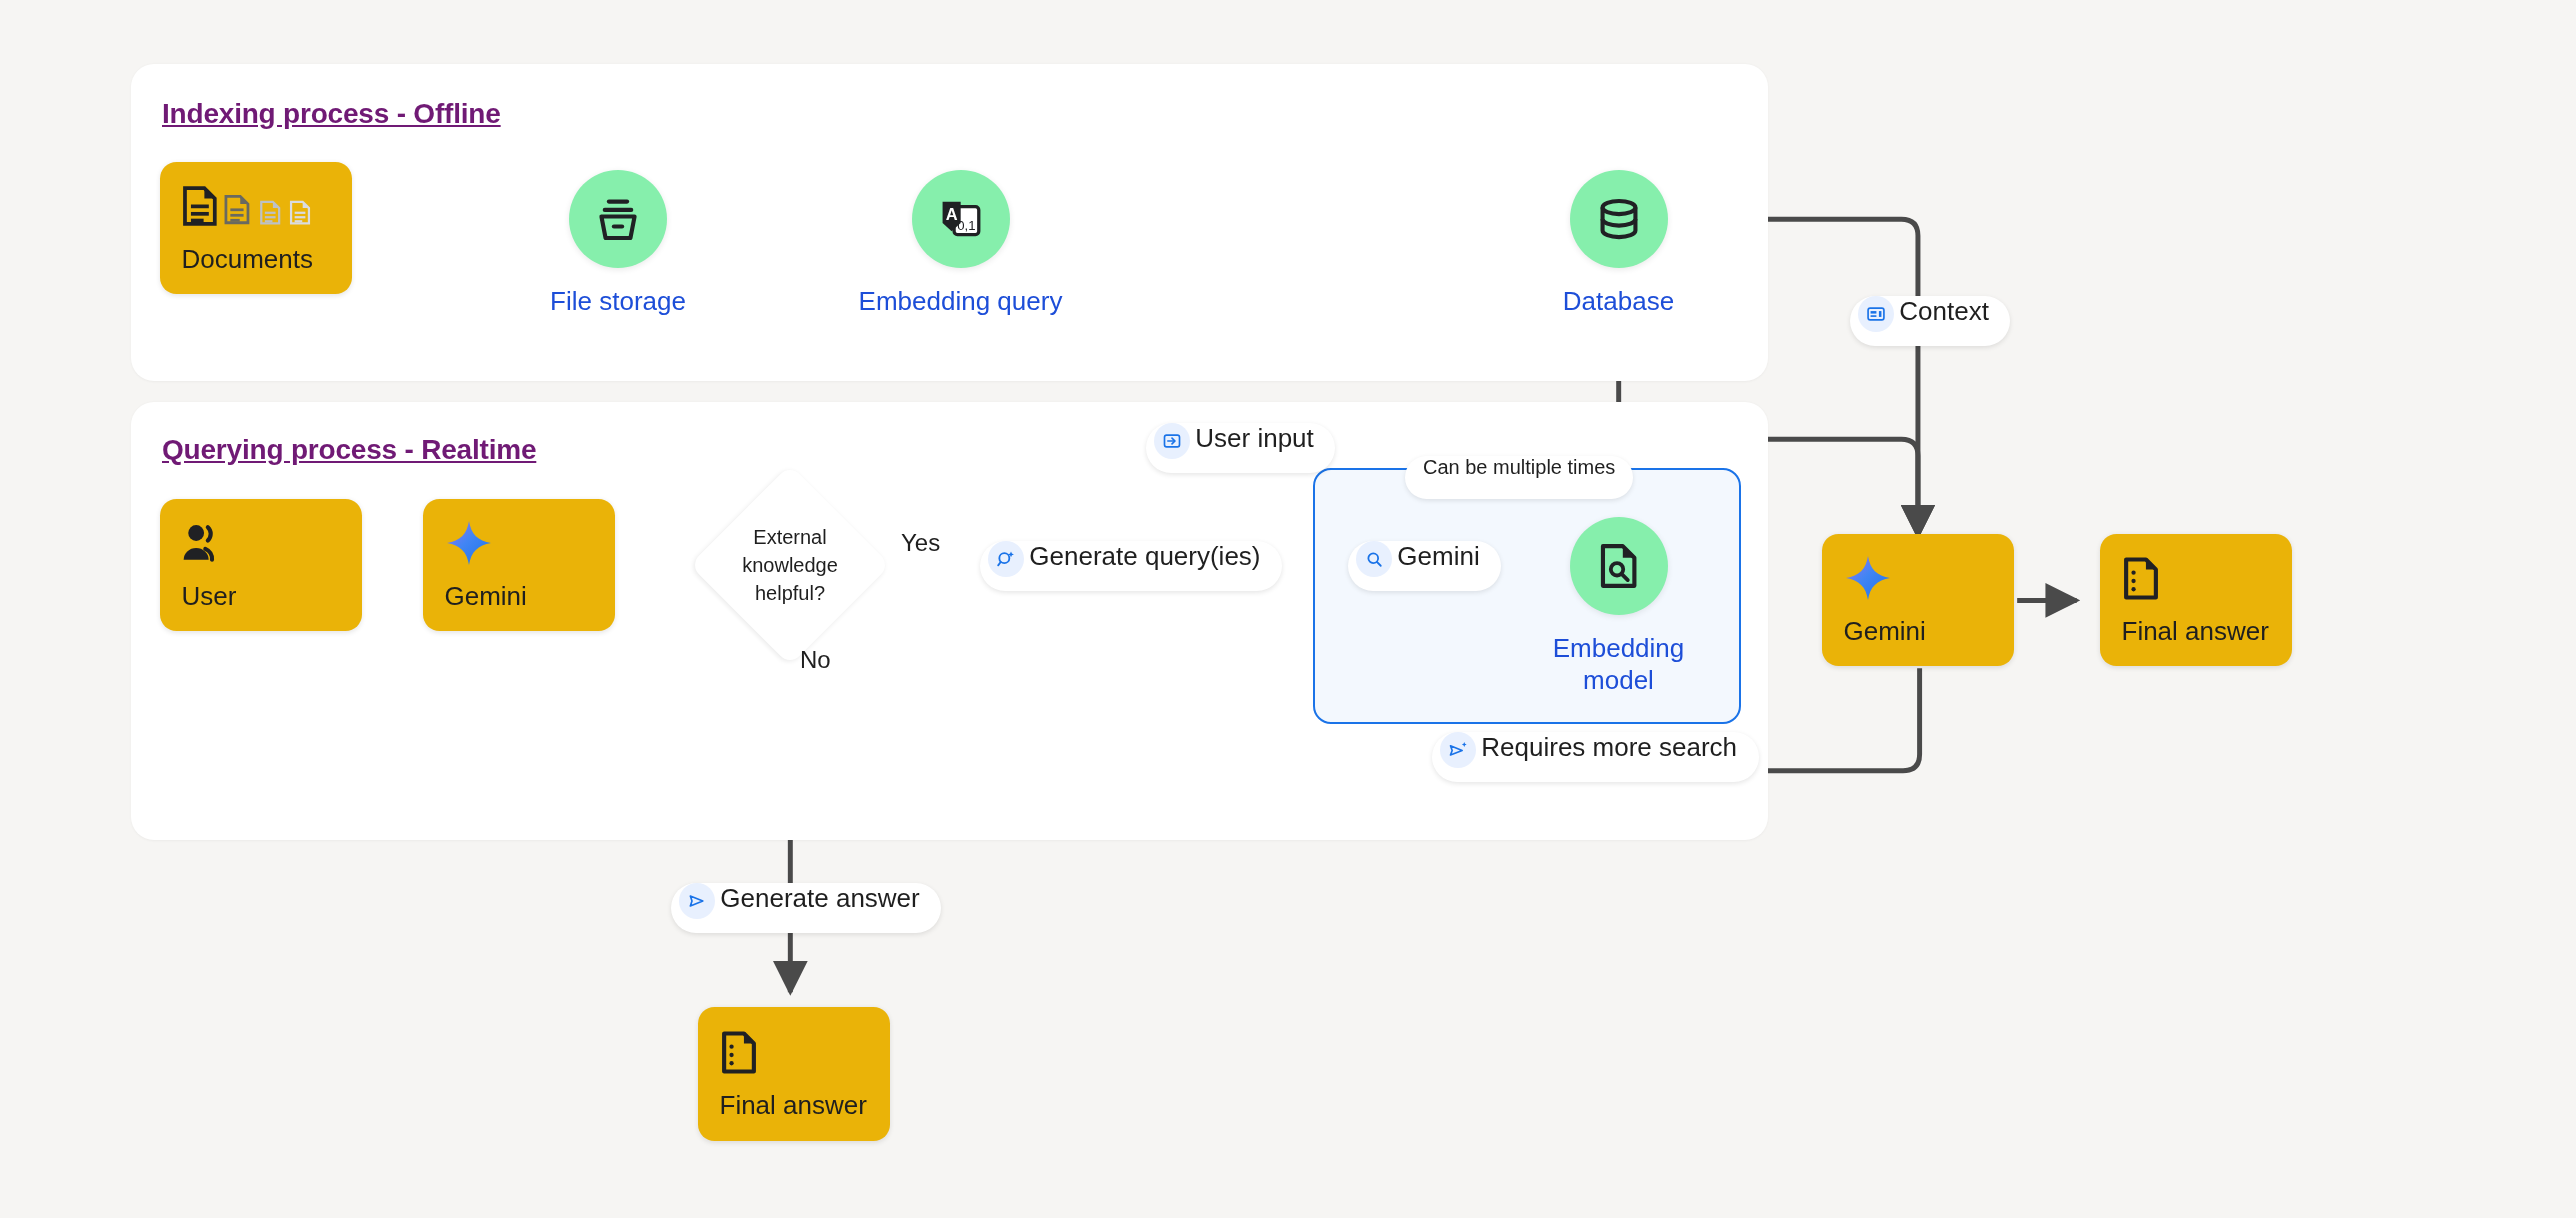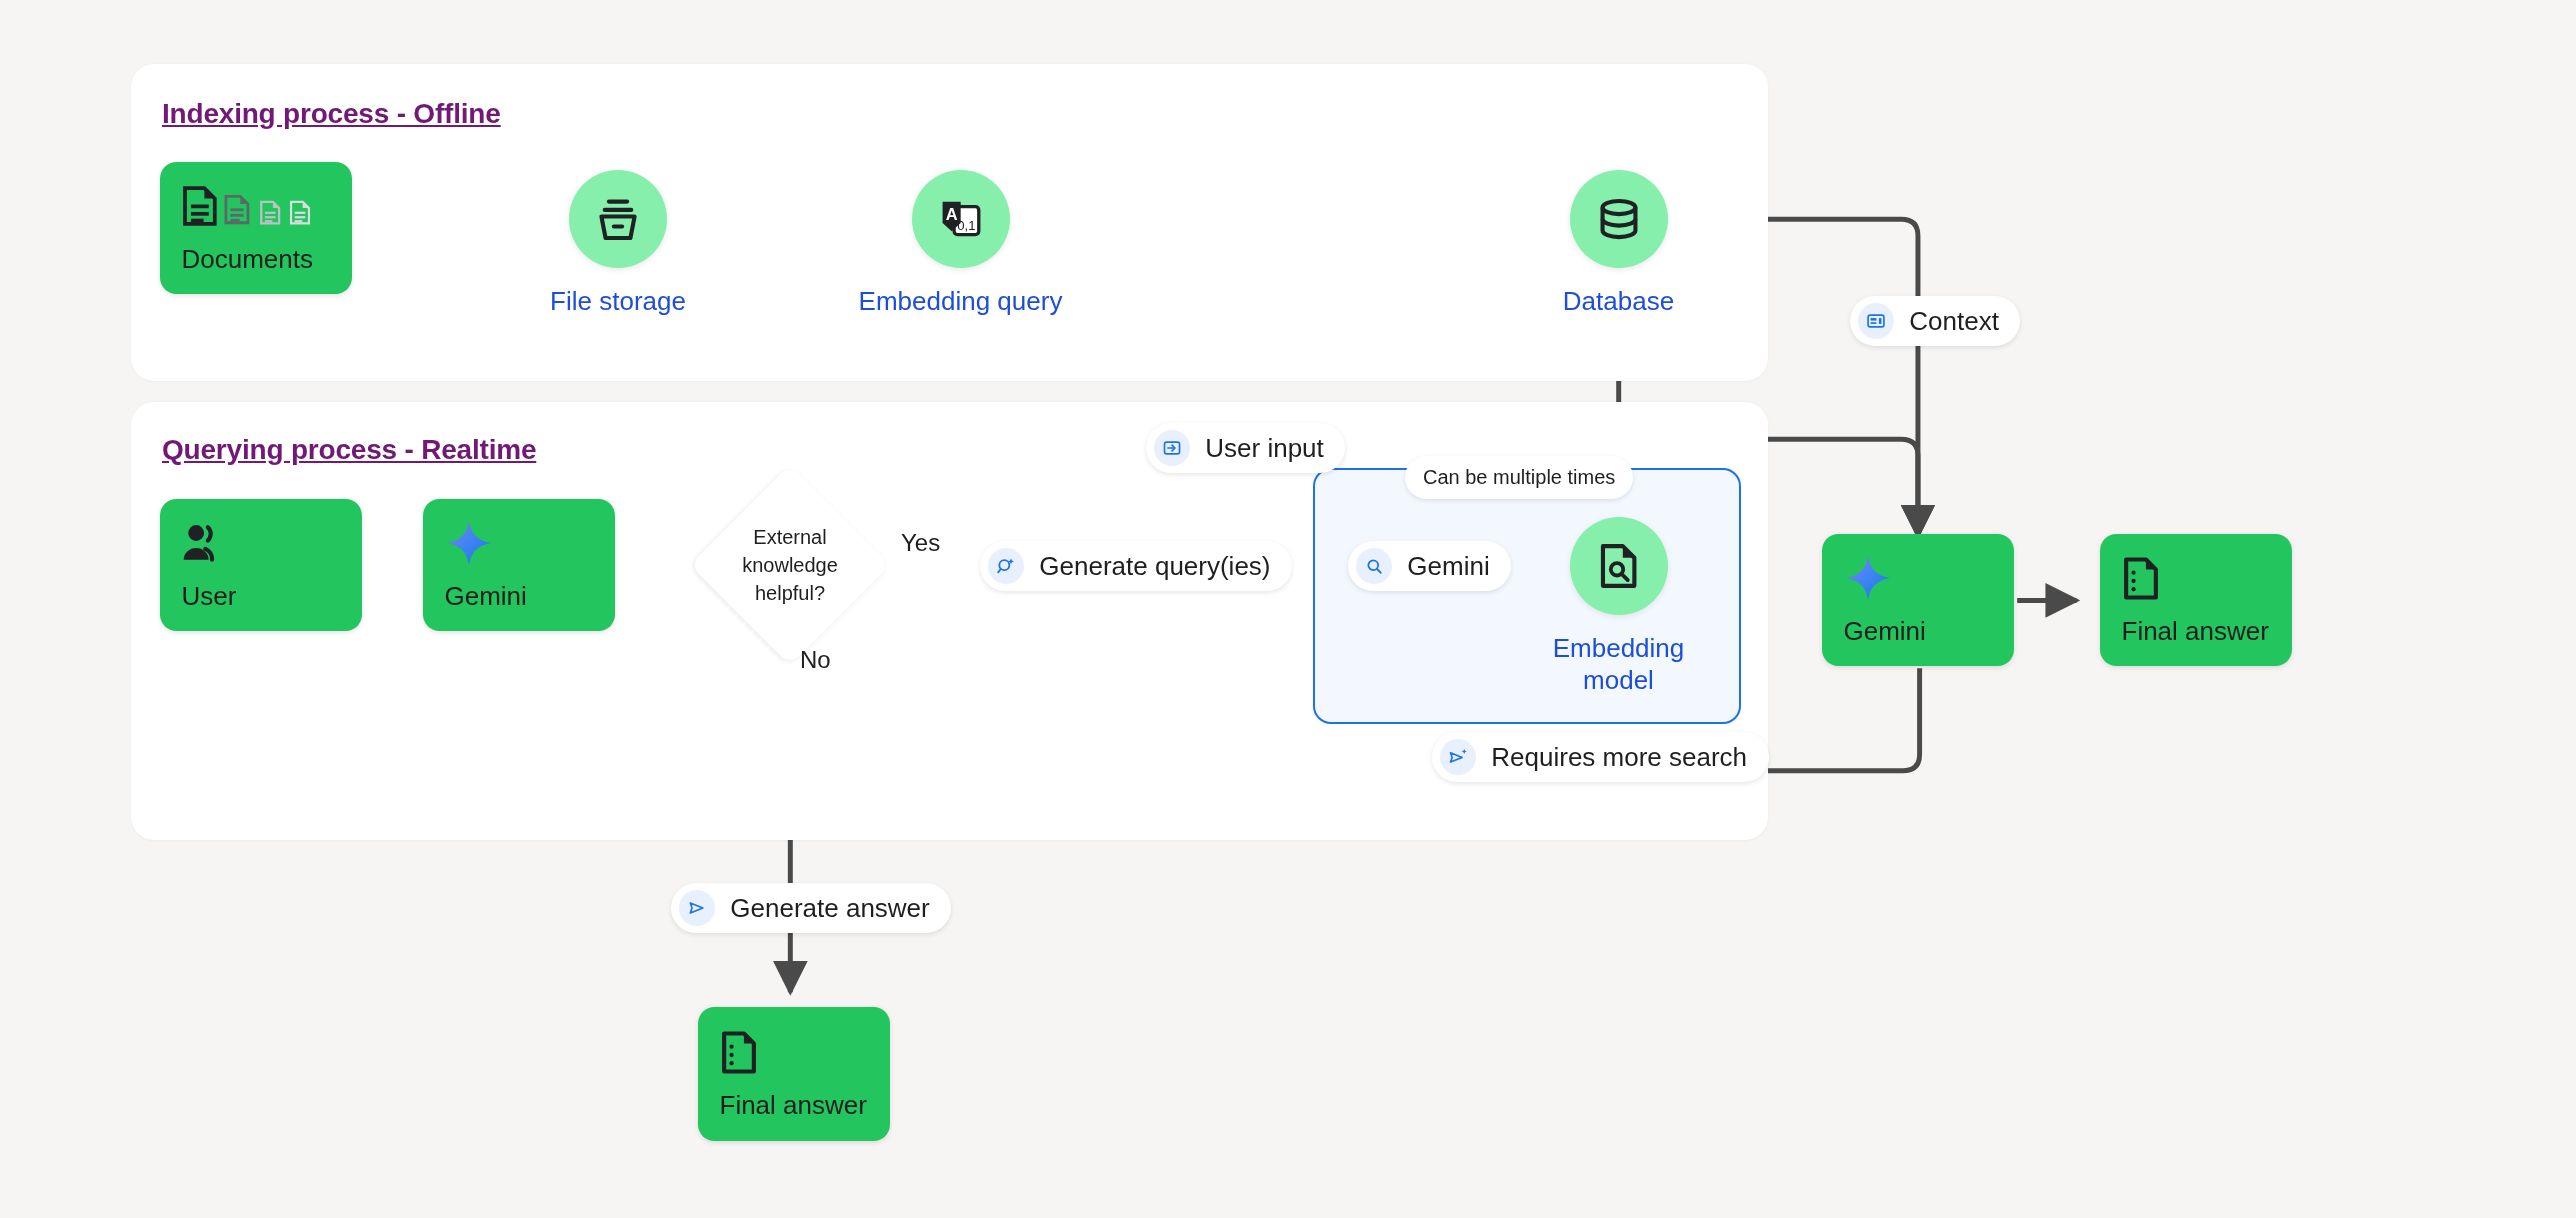--- a/index.html
+++ b/index.html
@@ -31,21 +31,21 @@
     font-size: 28px;
     font-weight: 700;
     color: #701a75;
     letter-spacing: -0.2px;
     white-space: nowrap;
     text-decoration: underline;
   }
   
   .card {
     position: absolute;
-    background: #22c55e;
+    background: #eab308;
     border-radius: 16.5px;
     box-shadow: 0 1.7px 5.8px rgba(0,0,0,0.10);
     display: flex;
     flex-direction: column;
     justify-content: center;
     padding: 0 21.5px;
     box-sizing: border-box;
   }
   .card .glyph { height: 50px; display: flex; align-items: center; }
   .card .card-label {
@@ -73,24 +73,24 @@
     white-space: nowrap;
   }
   .circle-node.wrap .circ-label { white-space: normal; width: 149px; margin-left: -26px; }
   
   .pill {
     position: absolute;
     height: 50px;
     background: #ffffff;
     border-radius: 25px;
     box-shadow: 0 1.7px 5.8px rgba(0,0,0,0.10);
-    display: flex; align-items: center;
+    display: flex; 
     padding: 0 21.5px 0 8.3px;
     box-sizing: border-box;
-    gap: 15px;
+    gap: 5px;
     white-space: nowrap;
   }
   .pill .chip-ico {
     width: 36px; height: 36px; border-radius: 50%;
     background: #e8f0fe;
     display: flex; align-items: center; justify-content: center;
     flex: 0 0 auto;
   }
   .pill .chip-text { font-size: 26px; color: #1f1f1f; }
   

